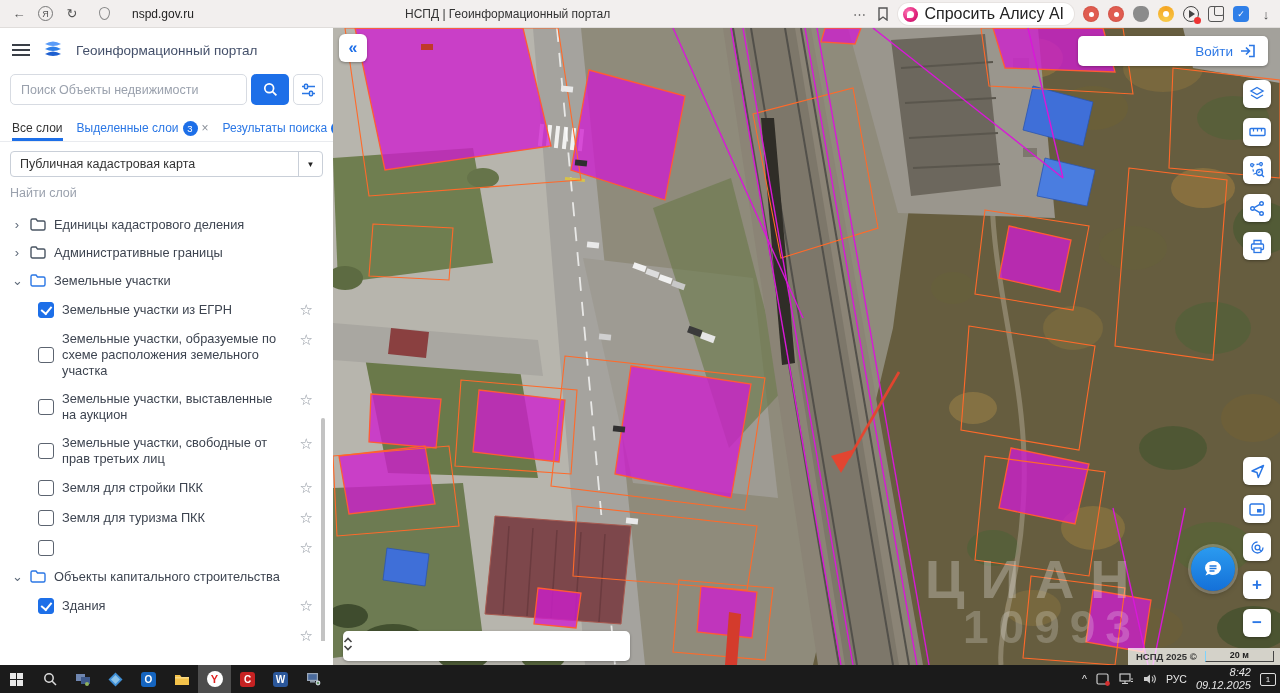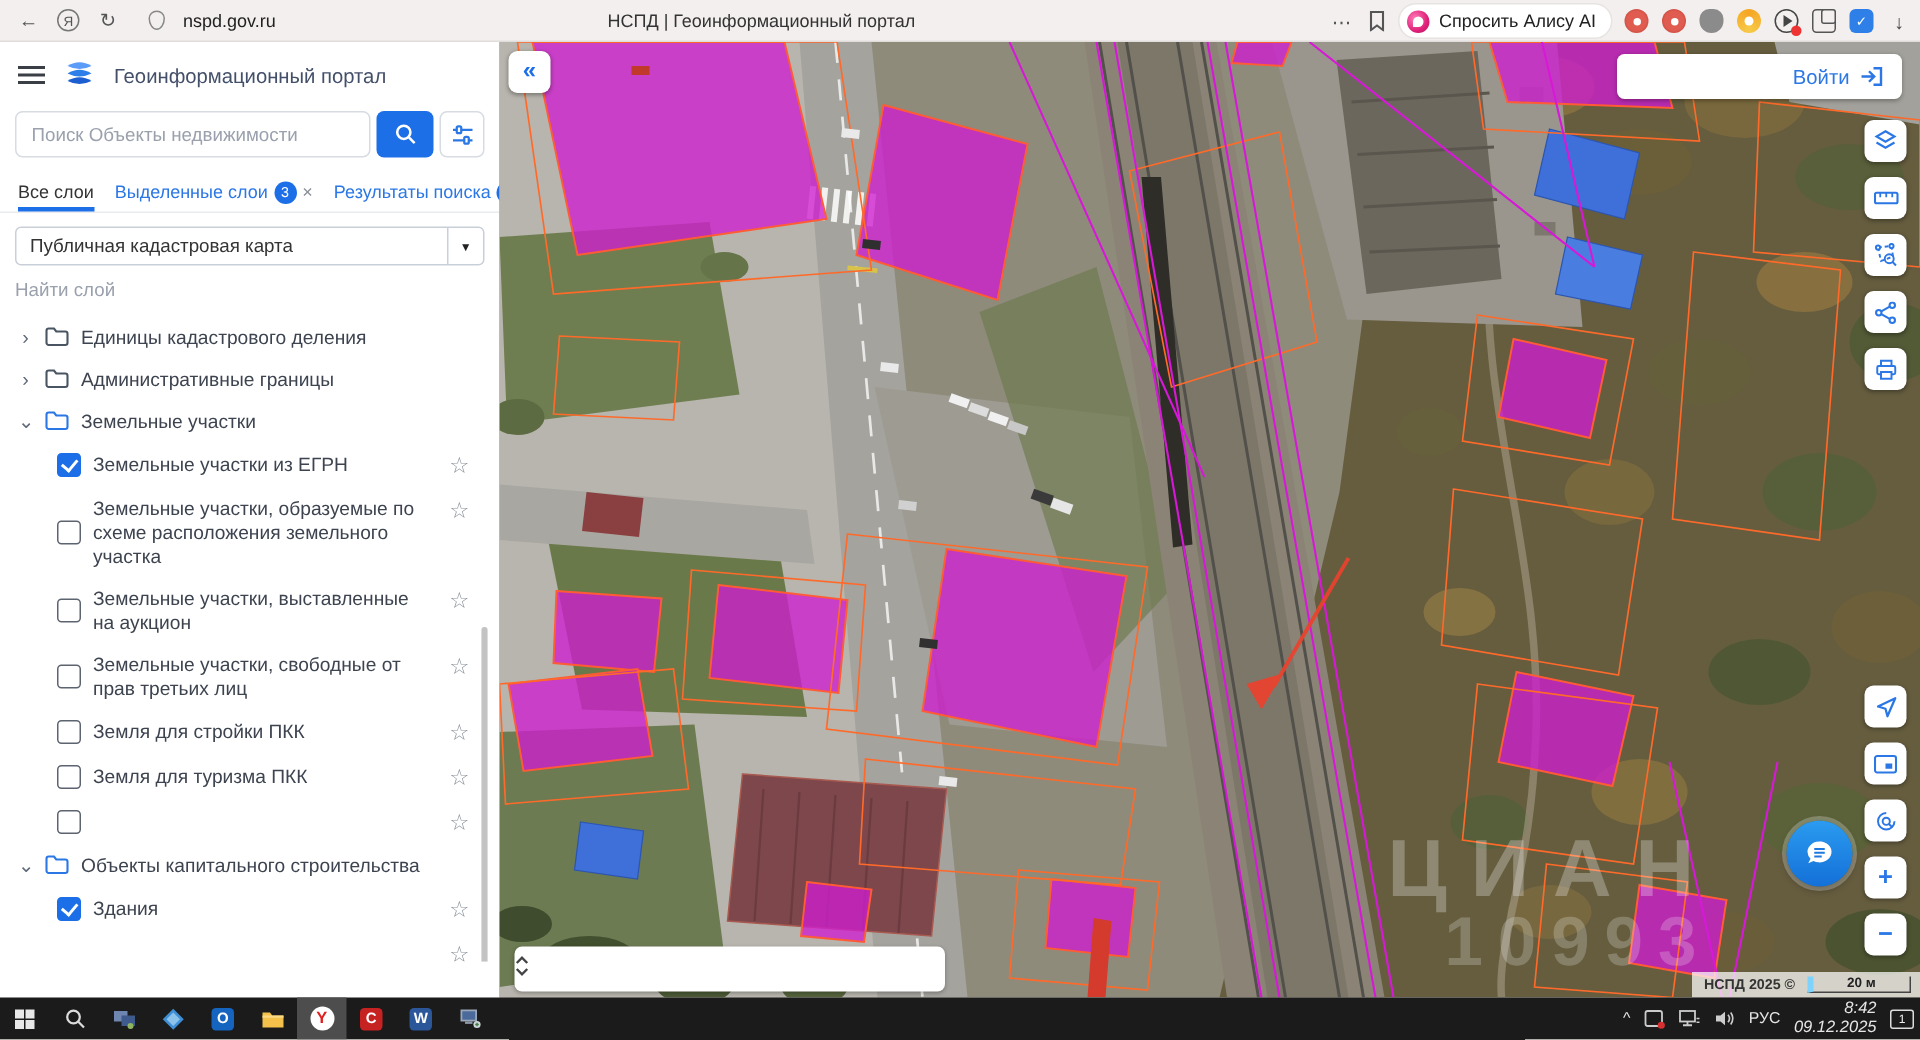--- a/index.html
+++ b/index.html
@@ -4,25 +4,25 @@
 <title>НСПД | Геоинформационный портал</title>
 <style>
   * { margin:0; padding:0; box-sizing:border-box; }
   html,body { width:1280px; height:693px; overflow:hidden; font-family:"Liberation Sans", sans-serif; background:#fff; }
 
   
   .browser-bar { height:28px; background:#f2efee; display:flex; align-items:center; position:relative; border-bottom:1px solid #e0dddb; }
   .bb-left { display:flex; align-items:center; gap:10px; padding-left:10px; color:#4a4a4a; }
   .bb-ic { font-size:13px; color:#555; width:18px; text-align:center; cursor:default; }
   .bb-circle { width:15px; height:15px; border:1.3px solid #777; border-radius:50%; font-size:9px; display:flex; align-items:center; justify-content:center; color:#555; }
-  .bb-url { display:flex; align-items:center; gap:12px; margin-left:8px; font-size:12px; color:#222; }
+  .bb-url { display:flex; align-items:center; gap:22px; margin-left:8px; font-size:12px; color:#222; }
   .shield { width:11px; height:13px; border:1.3px solid #888; border-radius:50% 50% 50% 50%/40% 40% 60% 60%; }
   .bb-title { position:absolute; left:405px; top:0; height:28px; display:flex; align-items:center; font-size:12px; color:#333; }
   .bb-right { position:absolute; right:6px; top:0; height:28px; display:flex; align-items:center; gap:9px; }
-  .alice-pill { background:#fff; border-radius:13px; height:22px; display:flex; align-items:center; gap:6px; padding:0 10px 0 5px; font-size:12px; color:#222; box-shadow:0 0 0 1px #e7e3e1;justify-content:center; }
+  .alice-pill { background:#fff; border-radius:13px; height:22px; display:flex; align-items:center; gap:6px; padding:0 10px 0 5px; font-size:16px; color:#222; box-shadow:0 0 0 1px #e7e3e1;justify-content:center; }
   .alice-dot { width:15px; height:15px; border-radius:50%; background:radial-gradient(circle at 35% 35%, #ff7ab8, #e0217a 60%, #b0105e); position:relative; }
   .alice-dot::after{content:"";position:absolute;inset:4px;background:#fff;border-radius:50% 50% 50% 0;}
   .ext { width:16px; height:16px; border-radius:4px; display:flex; align-items:center; justify-content:center; font-size:10px; position:relative; }
   .ext.red1,.ext.red2 { background:radial-gradient(circle,#e05c50 55%,#b23a30); border-radius:50%; }
   .ext.red1::after,.ext.red2::after{content:"";width:5px;height:5px;background:#fff;border-radius:50%;}
   .ext.mask { background:#8b8b8b; border-radius:45% 45% 55% 55%; }
   .ext.orange { background:conic-gradient(#f5a623,#f7c948,#f5a623); border-radius:50%; }
   .ext.orange::after{content:"";width:6px;height:6px;background:#fff;border-radius:50%;}
   .ext.play { border:1.5px solid #444; border-radius:50%; }
   .ext.play::after { content:""; border-left:6px solid #444; border-top:4px solid transparent; border-bottom:4px solid transparent; margin-left:2px; }
@@ -79,21 +79,21 @@
   .login-bar { position:absolute; left:745px; top:8px; width:190px; height:30px; background:#fff; border-radius:5px; display:flex; align-items:center; justify-content:flex-end; gap:7px; padding-right:12px; box-shadow:0 1px 3px rgba(0,0,0,.3); cursor:pointer; }
   .login-label { color:#2b77e5; font-size:13.5px; }
   .toolbar { position:absolute; left:910px; display:flex; flex-direction:column; gap:10px; }
   .toolbar.top { top:52px; } .toolbar.bottom { top:429px; }
   .tbtn { width:28px; height:28px; background:#fff; border-radius:6px; display:flex; align-items:center; justify-content:center; box-shadow:0 1px 3px rgba(0,0,0,.35); cursor:pointer; color:#2b77e5; font-size:17px; font-weight:bold; }
   .chat-btn { position:absolute; left:858px; top:519px; width:44px; height:44px; border-radius:50%; background:#1d8fe8; background:linear-gradient(#2b9bf0,#1470d8); display:flex; align-items:center; justify-content:center; box-shadow:0 0 0 3px rgba(255,255,255,.25), 0 2px 6px rgba(0,0,0,.4); cursor:pointer; }
   .legend-bar { position:absolute; left:10px; top:603px; width:287px; height:30px; background:#fff; border-radius:5px; display:flex; align-items:center; box-shadow:0 1px 3px rgba(0,0,0,.3); cursor:pointer; }
   .legend-label { font-size:13.5px; color:#333; padding-left:14px; flex:1; }
   .legend-caret { padding-right:12px; color:#444; }
   .attribution { position:absolute; right:0; bottom:0; width:152px; height:17px; background:rgba(255,255,255,.72); display:flex; align-items:center; font-size:9.5px; color:#333; padding:0 6px 0 8px; gap:8px;font-weight:bold; }
-  .scalebox { flex:1; height:11px; border-left:4px solid #7dd3fc; border-right:1px solid #444; border-bottom:1px solid #444; font-size:9px; color:#222; text-align:center; line-height:9px; }
+  .scalebox { flex:1; height:11px; border-left:1px solid #7dd3fc; border-right:1px solid #444; border-bottom:1px solid #444; font-size:9px; color:#222; text-align:center; line-height:9px; }
   .watermark { position:absolute; color:rgba(255,255,255,.27); font-weight:bold; pointer-events:none; letter-spacing:16px; }
   .wm1 { left:592px; top:520px; font-size:54px; }
   .wm2 { left:630px; top:572px; font-size:46px; letter-spacing:10px; color:rgba(255,255,255,.22); }
 
   
   .taskbar { height:28px; background:#1b1b1b; display:flex; align-items:center; position:relative; }
   .tb-icons { display:flex; align-items:center; height:100%; }
   .tb-slot { width:33px; height:100%; display:flex; align-items:center; justify-content:center; cursor:pointer; }
   .tb-slot.active { background:#4d4d4d; }
   .win-ic { width:13px; height:13px; display:grid; grid-template-columns:6px 6px; grid-template-rows:6px 6px; gap:1px; }

